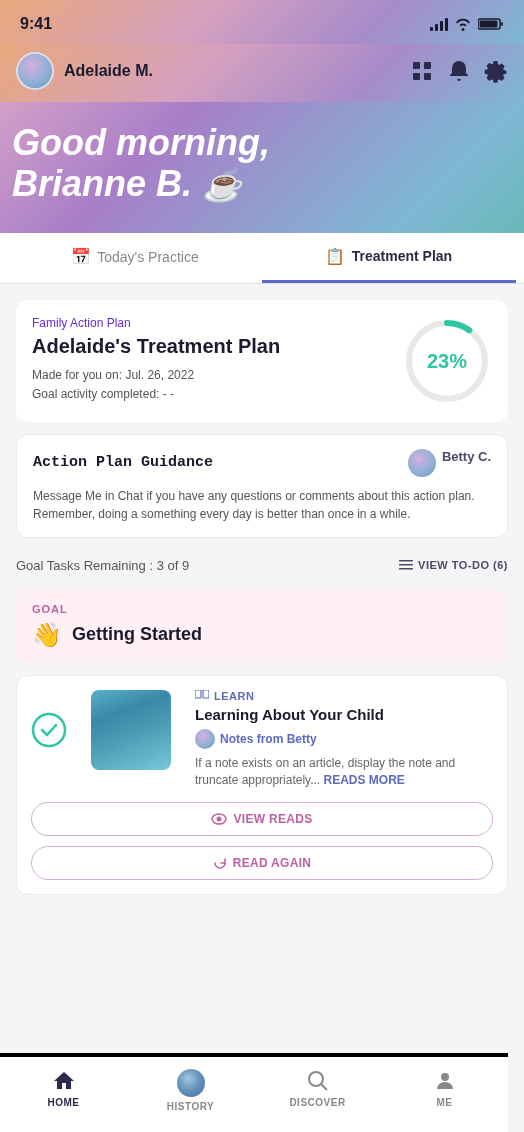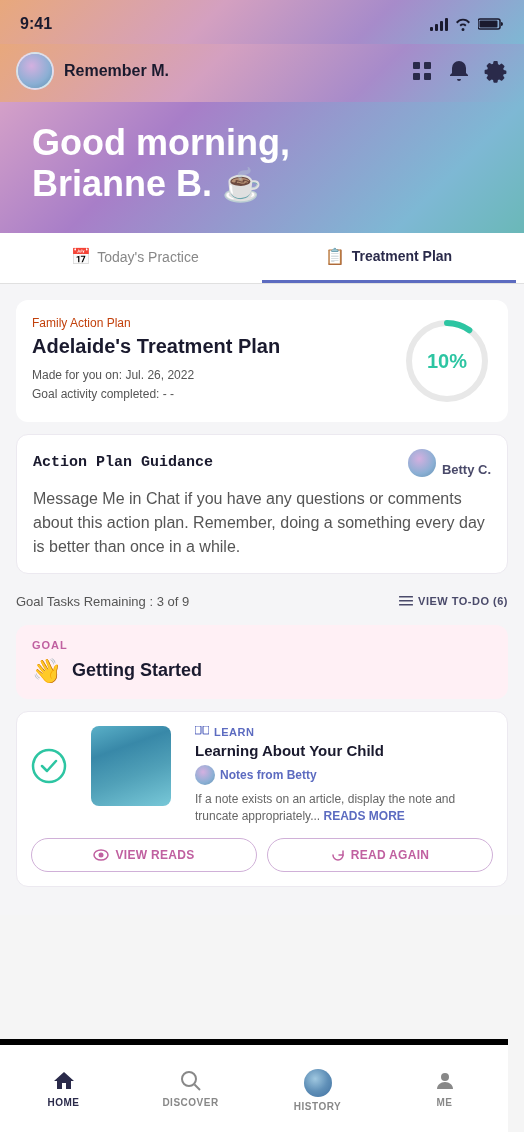--- a/index.html
+++ b/index.html
@@ -79,21 +79,22 @@
     }
     .header-icons {
       display: flex;
       align-items: center;
       gap: 14px;
     }
 
     
     .greeting-banner {
       background: linear-gradient(135deg, #d4a0c8 0%, #a87ec8 30%, #7eb8d4 80%, #6ab8b8 100%);
-      padding: 20px 20px 28px 32px;
+      padding: 20px 20px 28px 12px;
+      font-style: italic;
     }
     .greeting-text {
       font-size: 36px;
       font-weight: 800;
       color: white;
       line-height: 1.15;
     }
     .greeting-emoji {
       font-size: 32px;
     }
@@ -143,21 +144,21 @@
       margin-bottom: 12px;
       display: flex;
       justify-content: space-between;
       align-items: flex-start;
     }
     .treatment-info {
       flex: 1;
     }
     .plan-label {
       font-size: 12px;
-      color: #c2410c;
+      color: #6d28d9;
       margin-bottom: 4px;
     }
     .plan-title {
       font-size: 20px;
       font-weight: 700;
       color: #1a1a2e;
       line-height: 1.2;
       margin-bottom: 8px;
     }
     .plan-meta {
@@ -209,34 +210,34 @@
       margin-bottom: 10px;
     }
     .action-plan-title {
       font-size: 15px;
       font-weight: 700;
       color: #1a1a2e;
       font-family: Liberation Mono, monospace;
     }
     .betty-badge {
       display: flex;
-      align-items: flex-end;
+      align-items: flex-start;
       gap: 6px;
       font-size: 13px;
       font-weight: 600;
       color: #4a4a6a;
     }
     .betty-avatar {
       width: 28px;
       height: 28px;
       border-radius: 50%;
       background: radial-gradient(circle at 40% 35%, #d4b0e0 0%, #8bafd4 60%, #6090b0 100%);
     }
     .action-plan-text {
-      font-size: 16px;
+      font-size: 12px;
       color: #555;
       line-height: 1.5;
     }
 
     
     .goal-tasks-bar {
       display: flex;
       justify-content: space-between;
       align-items: center;
       padding: 8px 0;
@@ -367,20 +368,21 @@
     }
     .read-more {
       color: #5c6bc0;
       font-weight: 700;
     }
 
     
     .action-buttons {
       display: flex;
       gap: 10px;
+      flex-direction: column;
     }
     .action-btn {
       flex: 1;
       border: 1.5px solid #d0b0d8;
       border-radius: 24px;
       padding: 9px 6px;
       display: flex;
       align-items: center;
       justify-content: center;
       gap: 6px;
@@ -393,22 +395,22 @@
     }
 
     
     .bottom-nav {
       position: fixed;
       bottom: 0;
       left: 0;
       width: 508px;
       background: white;
       display: flex;
-      border-top: 6px solid #000000;
-      padding: 20px 0 16px 0;
+      border-top: 4px solid #000000;
+      padding: 8px 0 16px 0;
     }
     .nav-item {
       flex: 1;
       display: flex;
       flex-direction: column;
       align-items: center;
       gap: 4px;
       cursor: pointer;
       padding: 4px 0;
     }
@@ -452,21 +454,21 @@
       <path d="M23 5v4a2 2 0 000-4z"></path>
     </svg>
   </div>
 </div>
 
 <div class="header">
   <div class="header-left">
     <div class="avatar">
       <div class="avatar-img"></div>
     </div>
-    <span class="header-name">Remember M.</span>
+    <span class="header-name">Adelaide M.</span>
   </div>
   <div class="header-icons">
 
     <svg width="24" height="24" viewBox="0 0 24 24" fill="#2a2a4a">
       <rect x="3" y="3" width="7" height="7" rx="1"></rect>
       <rect x="14" y="3" width="7" height="7" rx="1"></rect>
       <rect x="3" y="14" width="7" height="7" rx="1"></rect>
       <rect x="14" y="14" width="7" height="7" rx="1"></rect>
     </svg>
 
@@ -511,21 +513,21 @@
         <span>Goal activity completed:</span>
         <span>- -</span>
       </div>
     </div>
     <div class="progress-circle-container">
       <div class="progress-circle">
         <svg width="90" height="90" viewBox="0 0 90 90">
           <circle cx="45" cy="45" r="38" fill="none" stroke="#e8e8e8" stroke-width="6"></circle>
           <circle cx="45" cy="45" r="38" fill="none" stroke="#2dc5a2" stroke-width="6" stroke-dasharray="23.9 215.0" stroke-linecap="round"></circle>
         </svg>
-        <div class="progress-label">10%</div>
+        <div class="progress-label">23%</div>
       </div>
     </div>
   </div>
 
   <div class="action-plan-card">
     <div class="action-plan-header">
       <div class="action-plan-title">Action Plan Guidance</div>
       <div class="betty-badge">
         <div class="betty-avatar"></div>
         <span>Betty C.</span>
@@ -612,30 +614,30 @@
 
   <div class="nav-item active">
     <svg width="24" height="24" viewBox="0 0 24 24" fill="#2a2a4a">
       <path d="M10 20v-6h4v6h5v-8h3L12 3 2 12h3v8z"></path>
     </svg>
     <span class="nav-label">HOME</span>
   </div>
 
 
   <div class="nav-item">
+    <div class="nav-history-avatar"></div>
+    <span class="nav-label">HISTORY</span>
+  </div>
+
+  <div class="nav-item">
     <svg width="24" height="24" viewBox="0 0 24 24" fill="none" stroke="#888" stroke-width="2">
       <circle cx="10" cy="10" r="7"></circle>
       <line x1="15.5" y1="15.5" x2="21" y2="21"></line>
     </svg>
     <span class="nav-label">DISCOVER</span>
-  </div>
-
-  <div class="nav-item">
-    <div class="nav-history-avatar"></div>
-    <span class="nav-label">HISTORY</span>
   </div>
 
   <div class="nav-item">
     <svg width="24" height="24" viewBox="0 0 24 24" fill="#888">
       <circle cx="12" cy="8" r="4"></circle>
       <path d="M4 20c0-4 3.6-7 8-7s8 3 8 7"></path>
     </svg>
     <span class="nav-label">ME</span>
   </div>
 </div>

